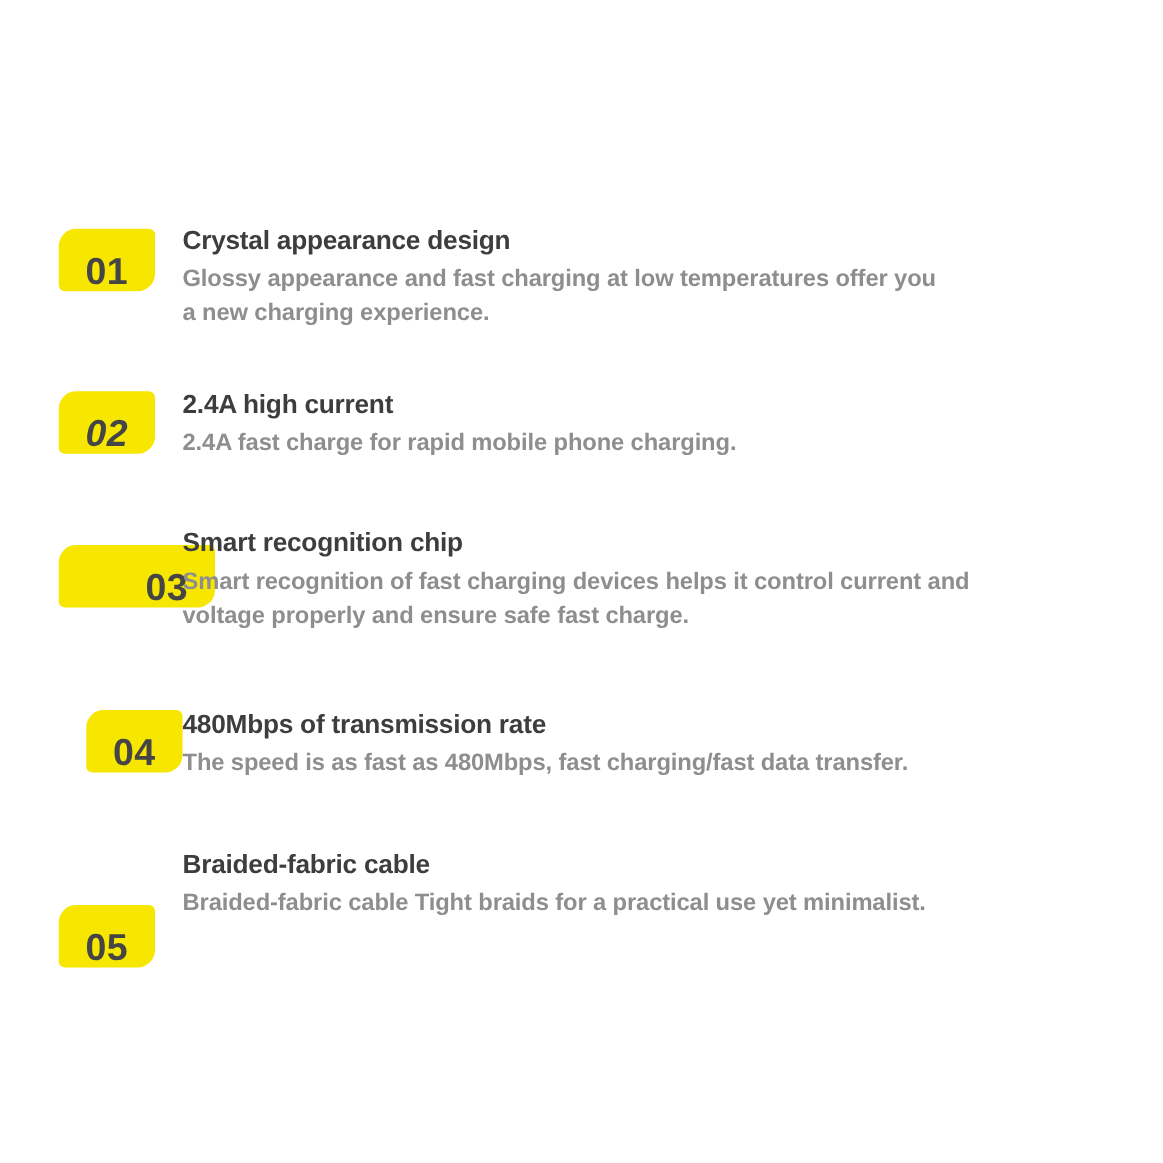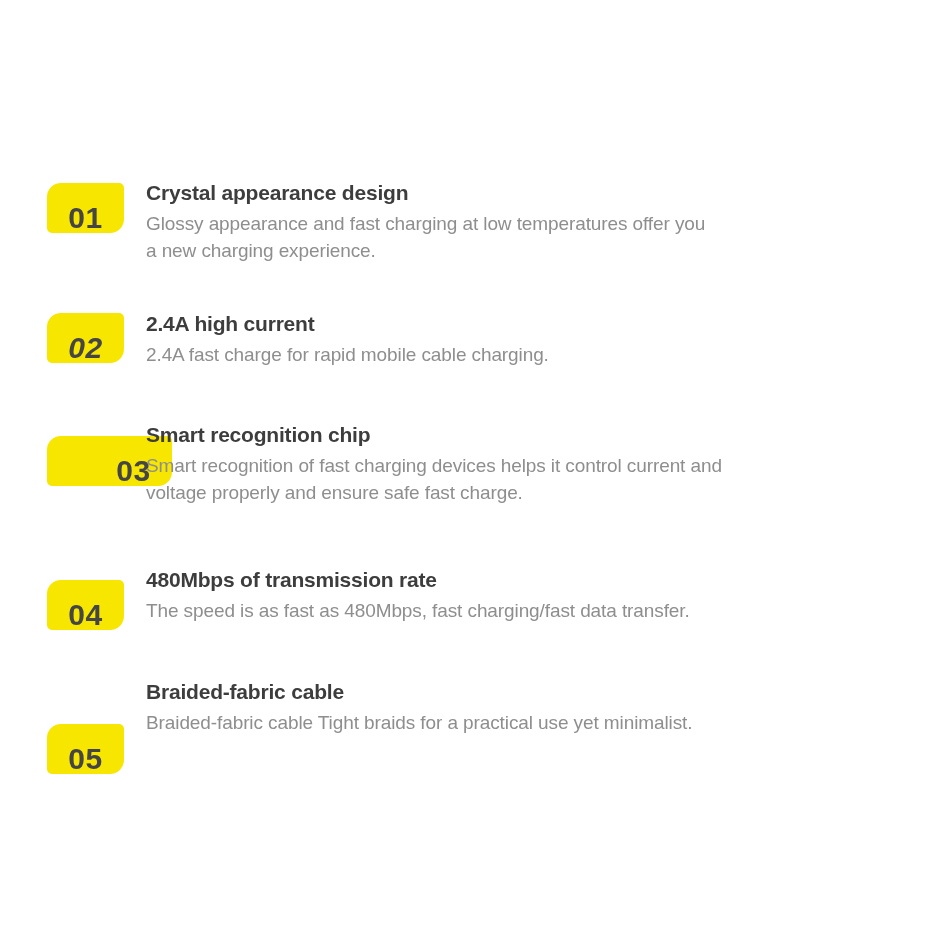--- a/index.html
+++ b/index.html
@@ -53,30 +53,30 @@
     font-size:21px;
     line-height:26px;
     font-weight:700;
     color:var(--title);
     letter-spacing:-0.2px;
   }
   .feature-desc{
     margin-top:4px;
     font-size:19px;
     line-height:27px;
-    font-weight:400;
+    font-weight:700;
     color:var(--desc);
     white-space:pre-line;
     letter-spacing:-0.1px;
   }
   
   .f1{top:176px;} .f1 .badge{top:7px;}
   .f2{top:307px;} .f2 .badge{top:6px;font-style:italic;}
   .f3{top:418px;} .f3 .badge{top:18px;padding-left:48px;}
-  .f4{top:563px;} .f4 .badge{top:17px;}
+  .f4{top:563px;} .f4 .badge{top:5px;margin-left:22px;}
   .f5{top:675px;} .f5 .badge{top:18px;margin-top:31px;}
 </style>
 </head>
 <body>
 
 <div class="canvas">
 
   <div class="feature f1">
     <div class="badge">
       <span class="badge-number">01</span>
@@ -87,21 +87,21 @@
 a new charging experience.</div>
     </div>
   </div>
 
   <div class="feature f2">
     <div class="badge">
       <span class="badge-number">02</span>
     </div>
     <div class="textcol">
       <div class="feature-title">2.4A high current</div>
-      <div class="feature-desc">2.4A fast charge for rapid mobile cable charging.</div>
+      <div class="feature-desc">2.4A fast charge for rapid mobile phone charging.</div>
     </div>
   </div>
 
   <div class="feature f3">
     <div class="badge">
       <span class="badge-number">03</span>
     </div>
     <div class="textcol">
       <div class="feature-title">Smart recognition chip</div>
       <div class="feature-desc">Smart recognition of fast charging devices helps it control current and

